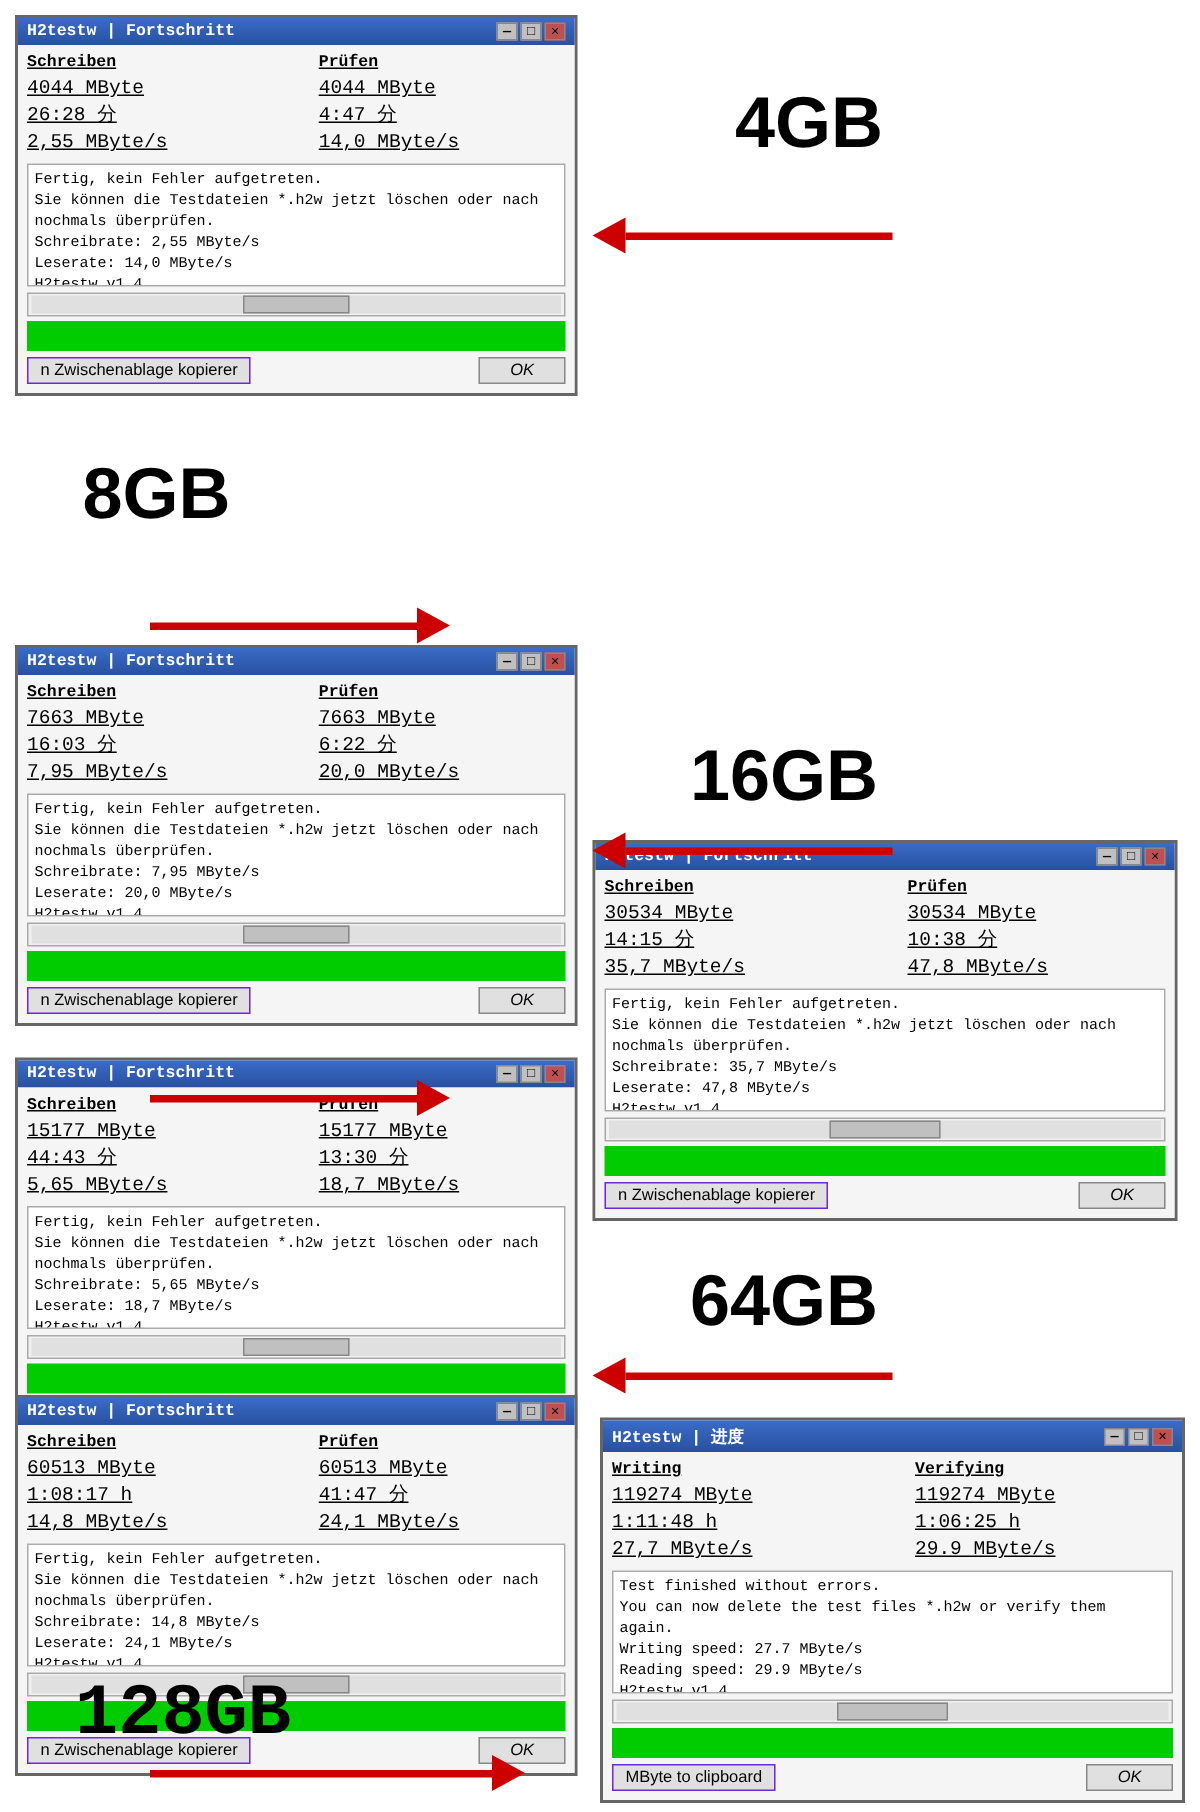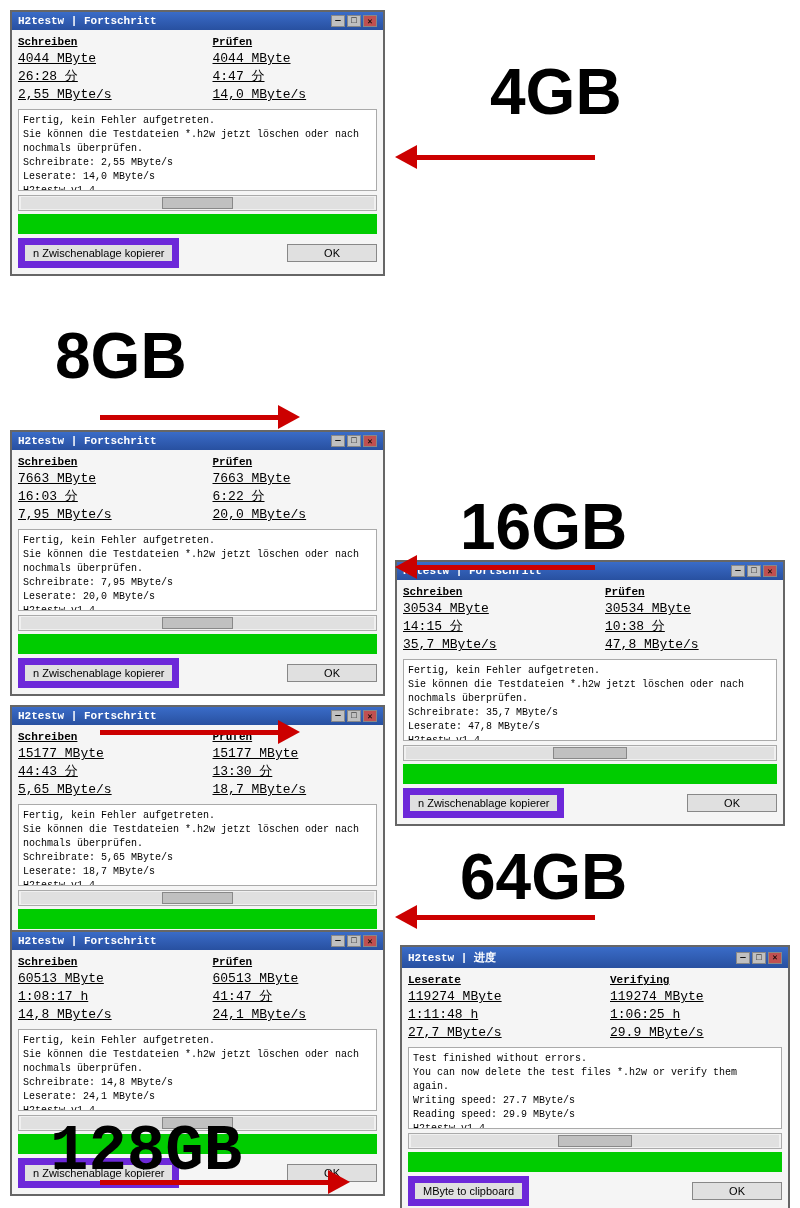--- a/index.html
+++ b/index.html
@@ -127,38 +127,39 @@
 
     .h2-footer {
       display: flex;
       justify-content: space-between;
       align-items: center;
       margin-top: 4px;
     }
 
     .h2-copy-btn {
       background: #e0e0e0;
-      border: 7px solid #6d28d9;
+      border: 1px solid #6d28d9;
       padding: 2px 8px;
       font-size: 11px;
       cursor: pointer;
     }
 
     .h2-ok-btn {
       background: #e0e0e0;
       border: 1px solid #888;
-      padding: 2px 36px;
+      padding: 2px 20px;
       font-size: 11px;
       cursor: pointer;
+      font-style: italic;
     }
 
     
     .size-label {
       position: absolute;
-      font-size: 64px;
+      font-size: 48px;
       font-weight: bold;
       color: #000;
       font-family: Arial, sans-serif;
     }
 
     
     .red-arrow {
       position: absolute;
       color: #cc0000;
       font-size: 0;
@@ -395,21 +396,21 @@
         <span>H2testw | 进度</span>
         <div class="h2-titlebar-buttons">
           <div class="h2-btn-small">—</div>
           <div class="h2-btn-small">□</div>
           <div class="h2-btn-small h2-btn-close">✕</div>
         </div>
       </div>
       <div class="h2-content">
         <div class="h2-stats-row">
           <div class="h2-col">
-            <div class="h2-col-header">Leserate</div>
+            <div class="h2-col-header">Writing</div>
             <div class="h2-col-value">119274 MByte<br>1:11:48 h<br>27,7 MByte/s</div>
           </div>
           <div class="h2-col">
             <div class="h2-col-header">Verifying</div>
             <div class="h2-col-value">119274 MByte<br>1:06:25 h<br>29.9 MByte/s</div>
           </div>
         </div>
         <div class="h2-textbox" style="white-space: pre-wrap;">Test finished without errors.
 You can now delete the test files *.h2w or verify them again.
 Writing speed: 27.7 MByte/s
@@ -421,21 +422,21 @@
           </div>
         </div>
         <div class="h2-progress-bar"></div>
         <div class="h2-footer">
           <button class="h2-copy-btn">MByte to clipboard</button>
           <button class="h2-ok-btn">OK</button>
         </div>
       </div>
     </div>
     <div class="size-label" style="left: 490px; top: 55px;">4GB</div>
-    <div class="size-label" style="left: 55px; top: 319px;">8GB</div>
+    <div class="size-label" style="left: 55px; top: 302px;">8GB</div>
     <div class="size-label" style="left: 460px; top: 490px;">16GB</div>
     <div class="size-label" style="left: 460px; top: 840px;">64GB</div>
     <div class="size-label" style="left: 50px; top: 1116px; font-family: Liberation Mono, monospace;">128GB</div>
     <div class="red-arrow arrow-left" style="position: absolute; left: 395px; top: 145px; width: 200px; display: flex; align-items: center;">
       <div class="red-arrow-head" style="border-right: 22px solid rgb(204, 0, 0); border-top: 12px solid transparent; border-bottom: 12px solid transparent;"></div>
       <div class="red-arrow-line" style="flex: 1 1 0%; height: 5px; background: rgb(204, 0, 0);"></div>
     </div>
     <div class="red-arrow arrow-right" style="position: absolute; left: 100px; top: 405px; width: 200px; display: flex; align-items: center;">
       <div class="red-arrow-line" style="flex: 1 1 0%; height: 5px; background: rgb(204, 0, 0);"></div>
       <div class="red-arrow-head" style="border-left: 22px solid rgb(204, 0, 0); border-top: 12px solid transparent; border-bottom: 12px solid transparent;"></div>

